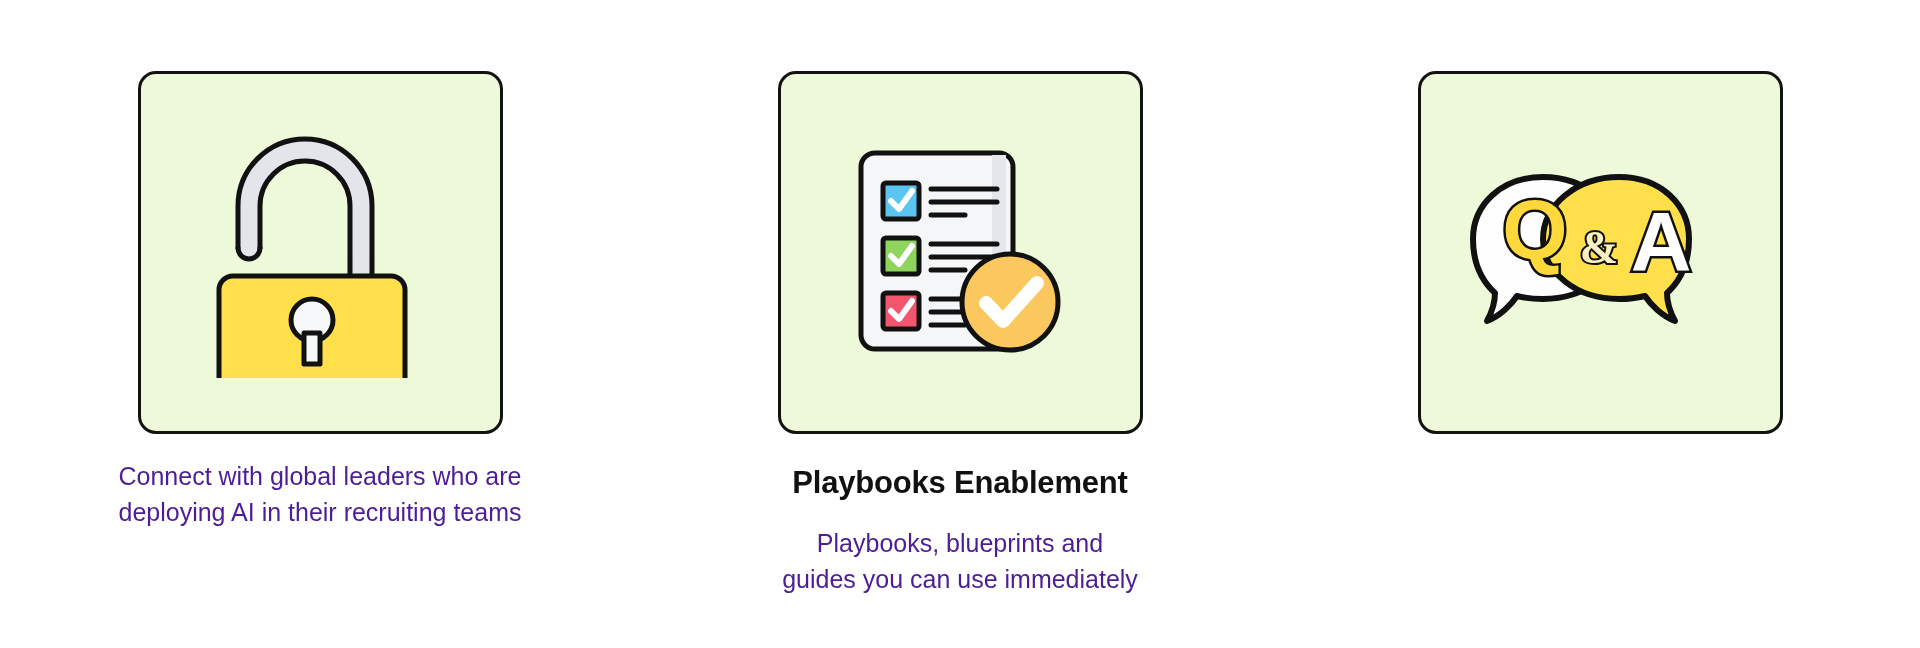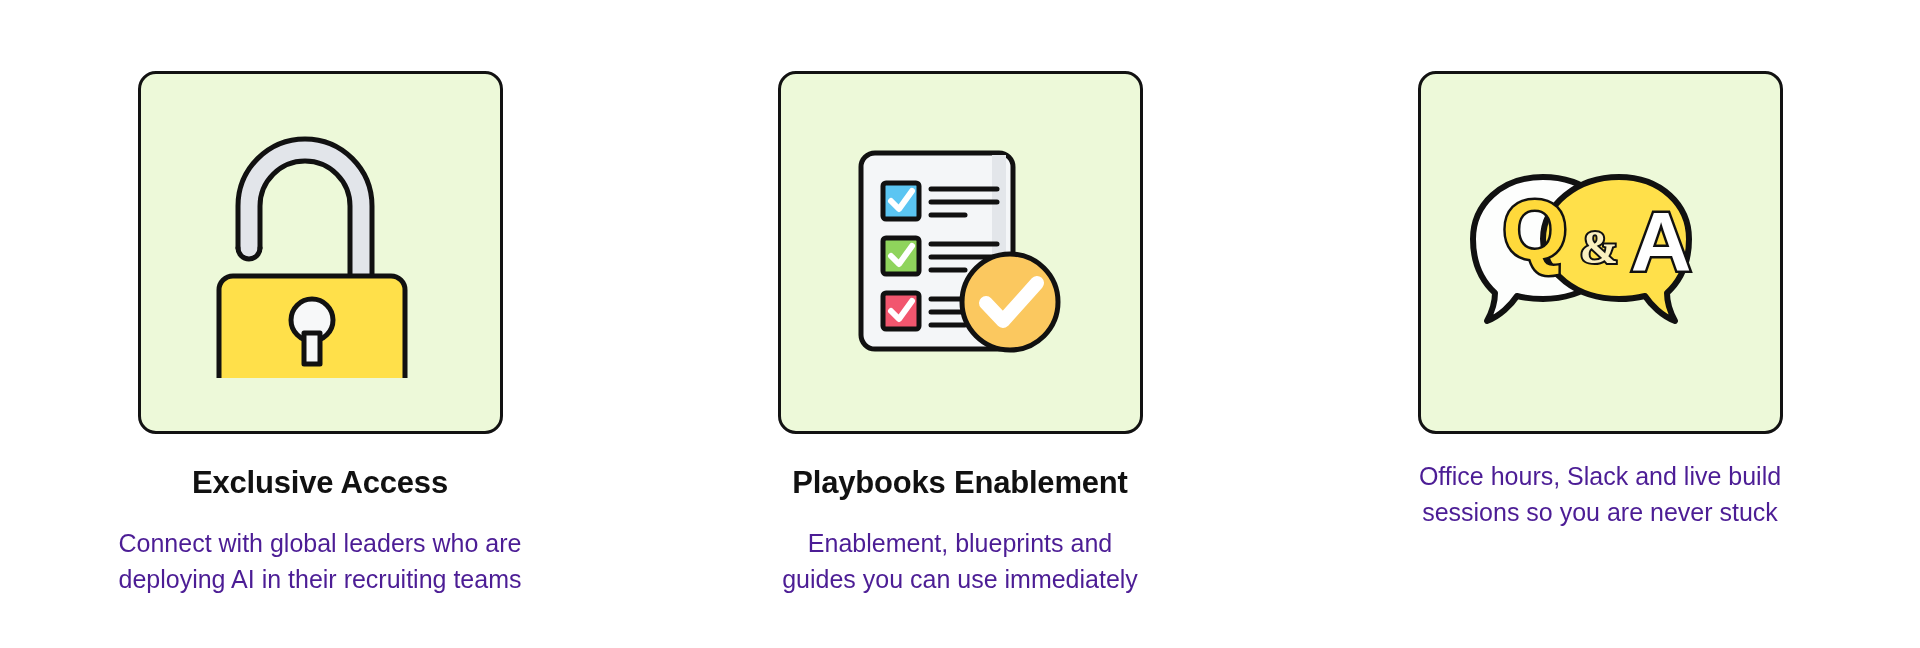--- a/index.html
+++ b/index.html
@@ -88,21 +88,20 @@
           <path d="M55 120 L55 78 A45 45 0 0 1 145 78 L145 150" fill="none" stroke="#111111" stroke-width="5" stroke-linecap="round"></path>
           <path d="M33 120 A11 11 0 0 0 55 120" fill="none" stroke="#111111" stroke-width="5" stroke-linecap="round"></path>
 
           <rect x="14" y="148" width="186" height="116" rx="14" ry="14" fill="#FFE04A" stroke="#111111" stroke-width="5"></rect>
 
           <circle cx="107" cy="192" r="21" fill="#F7F8F9" stroke="#111111" stroke-width="5"></circle>
           <path d="M99 205 L99 236 L115 236 L115 205 Z" fill="#F7F8F9" stroke="#111111" stroke-width="5" stroke-linejoin="round"></path>
         </svg>
       </span>
     </div>
-    <h3 class="card-title">Exclusive Access</h3>
     <p class="card-desc">Connect with global leaders who are
 deploying AI in their recruiting teams</p>
   </div>
 
   <div class="feature-card">
     <div class="icon-tile">
       <span>
         <svg width="215" height="215" viewBox="0 0 215 215" xmlns="http://www.w3.org/2000/svg">
 
           <rect x="8" y="8" width="152" height="196" rx="14" ry="14" fill="#F4F6F8" stroke="#111111" stroke-width="5"></rect>
@@ -125,21 +124,21 @@
           <line x1="78" y1="154" x2="136" y2="154" stroke="#111111" stroke-width="5" stroke-linecap="round"></line>
           <line x1="78" y1="167" x2="130" y2="167" stroke="#111111" stroke-width="5" stroke-linecap="round"></line>
           <line x1="78" y1="180" x2="112" y2="180" stroke="#111111" stroke-width="5" stroke-linecap="round"></line>
 
           <circle cx="157" cy="157" r="48" fill="#FBC85F" stroke="#111111" stroke-width="5"></circle>
           <path d="M133 158 L150 176 L184 138" fill="none" stroke="#ffffff" stroke-width="14" stroke-linecap="round" stroke-linejoin="round"></path>
         </svg>
       </span>
     </div>
     <h3 class="card-title">Playbooks Enablement</h3>
-    <p class="card-desc">Enablement, blueprints and
+    <p class="card-desc">Playbooks, blueprints and
 guides you can use immediately</p>
   </div>
 
   <div class="feature-card">
     <div class="icon-tile">
       <span>
         <svg width="270" height="180" viewBox="0 0 270 180" xmlns="http://www.w3.org/2000/svg">
 
           <path d="M70 8 C112 8 146 36 146 70 C146 104 112 130 70 130 C61 130 52 129 44 127
                    C38 136 27 147 14 152 C20 141 22 131 22 124 C10 113 0 97 0 70 C0 36 28 8 70 8 Z" transform="translate(8,6)" fill="#FDFEFD" stroke="#111111" stroke-width="6" stroke-linejoin="round"></path>
@@ -148,17 +147,15 @@
                    C60 136 49 147 36 152 C42 141 44 131 44 124 C32 113 22 97 22 70 C22 36 50 8 92 8 Z" transform="translate(246,6) scale(-1,1)" fill="#FFE04A" stroke="#111111" stroke-width="6" stroke-linejoin="round"></path>
 
           <text x="70" y="96" font-family="'Liberation Sans', sans-serif" font-size="84" font-weight="bold" fill="#FFD93B" stroke="#111111" stroke-width="5" paint-order="stroke" text-anchor="middle">Q</text>
 
           <text x="196" y="108" font-family="'Liberation Sans', sans-serif" font-size="84" font-weight="bold" fill="#FFFFFF" stroke="#111111" stroke-width="5" paint-order="stroke" text-anchor="middle">A</text>
 
           <text x="134" y="100" font-family="'Liberation Serif', serif" font-size="46" font-weight="bold" fill="#FBF0C0" stroke="#111111" stroke-width="4" paint-order="stroke" text-anchor="middle">&amp;</text>
         </svg>
       </span>
     </div>
-    <p class="card-desc">Office hours, Slack and live build
-sessions so you are never stuck</p>
   </div>
 
 </div>
 
 </body></html>

